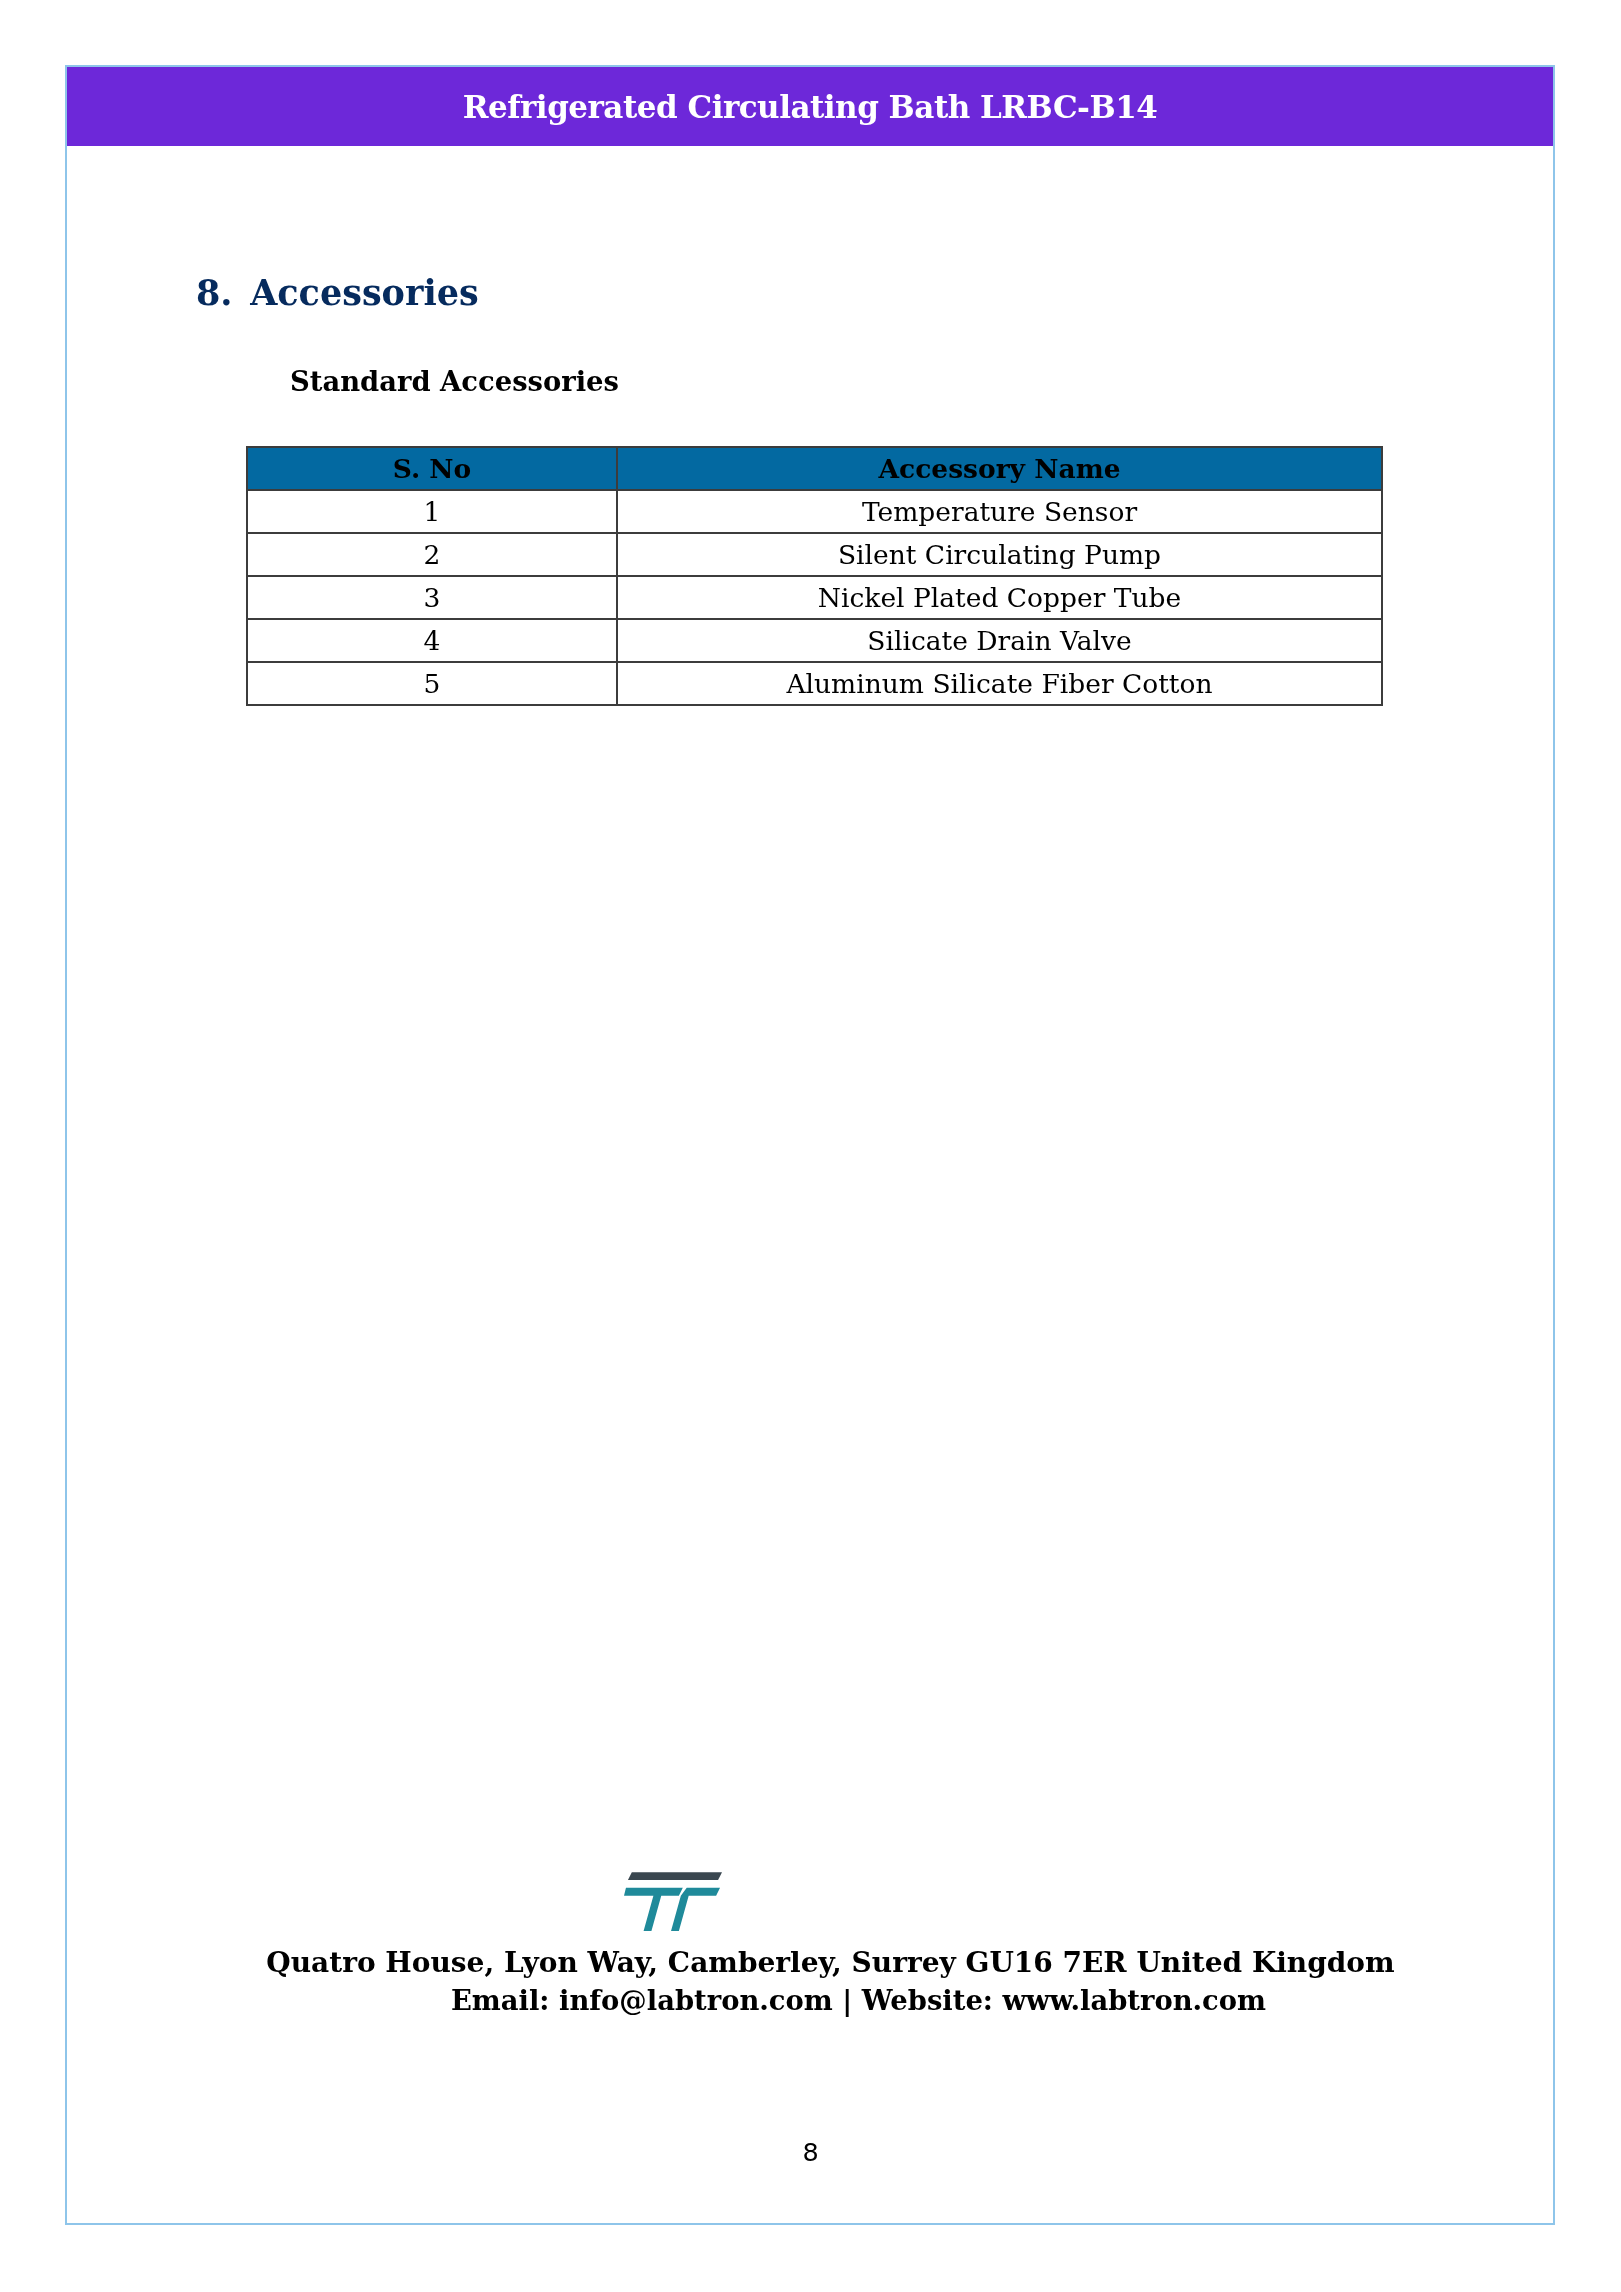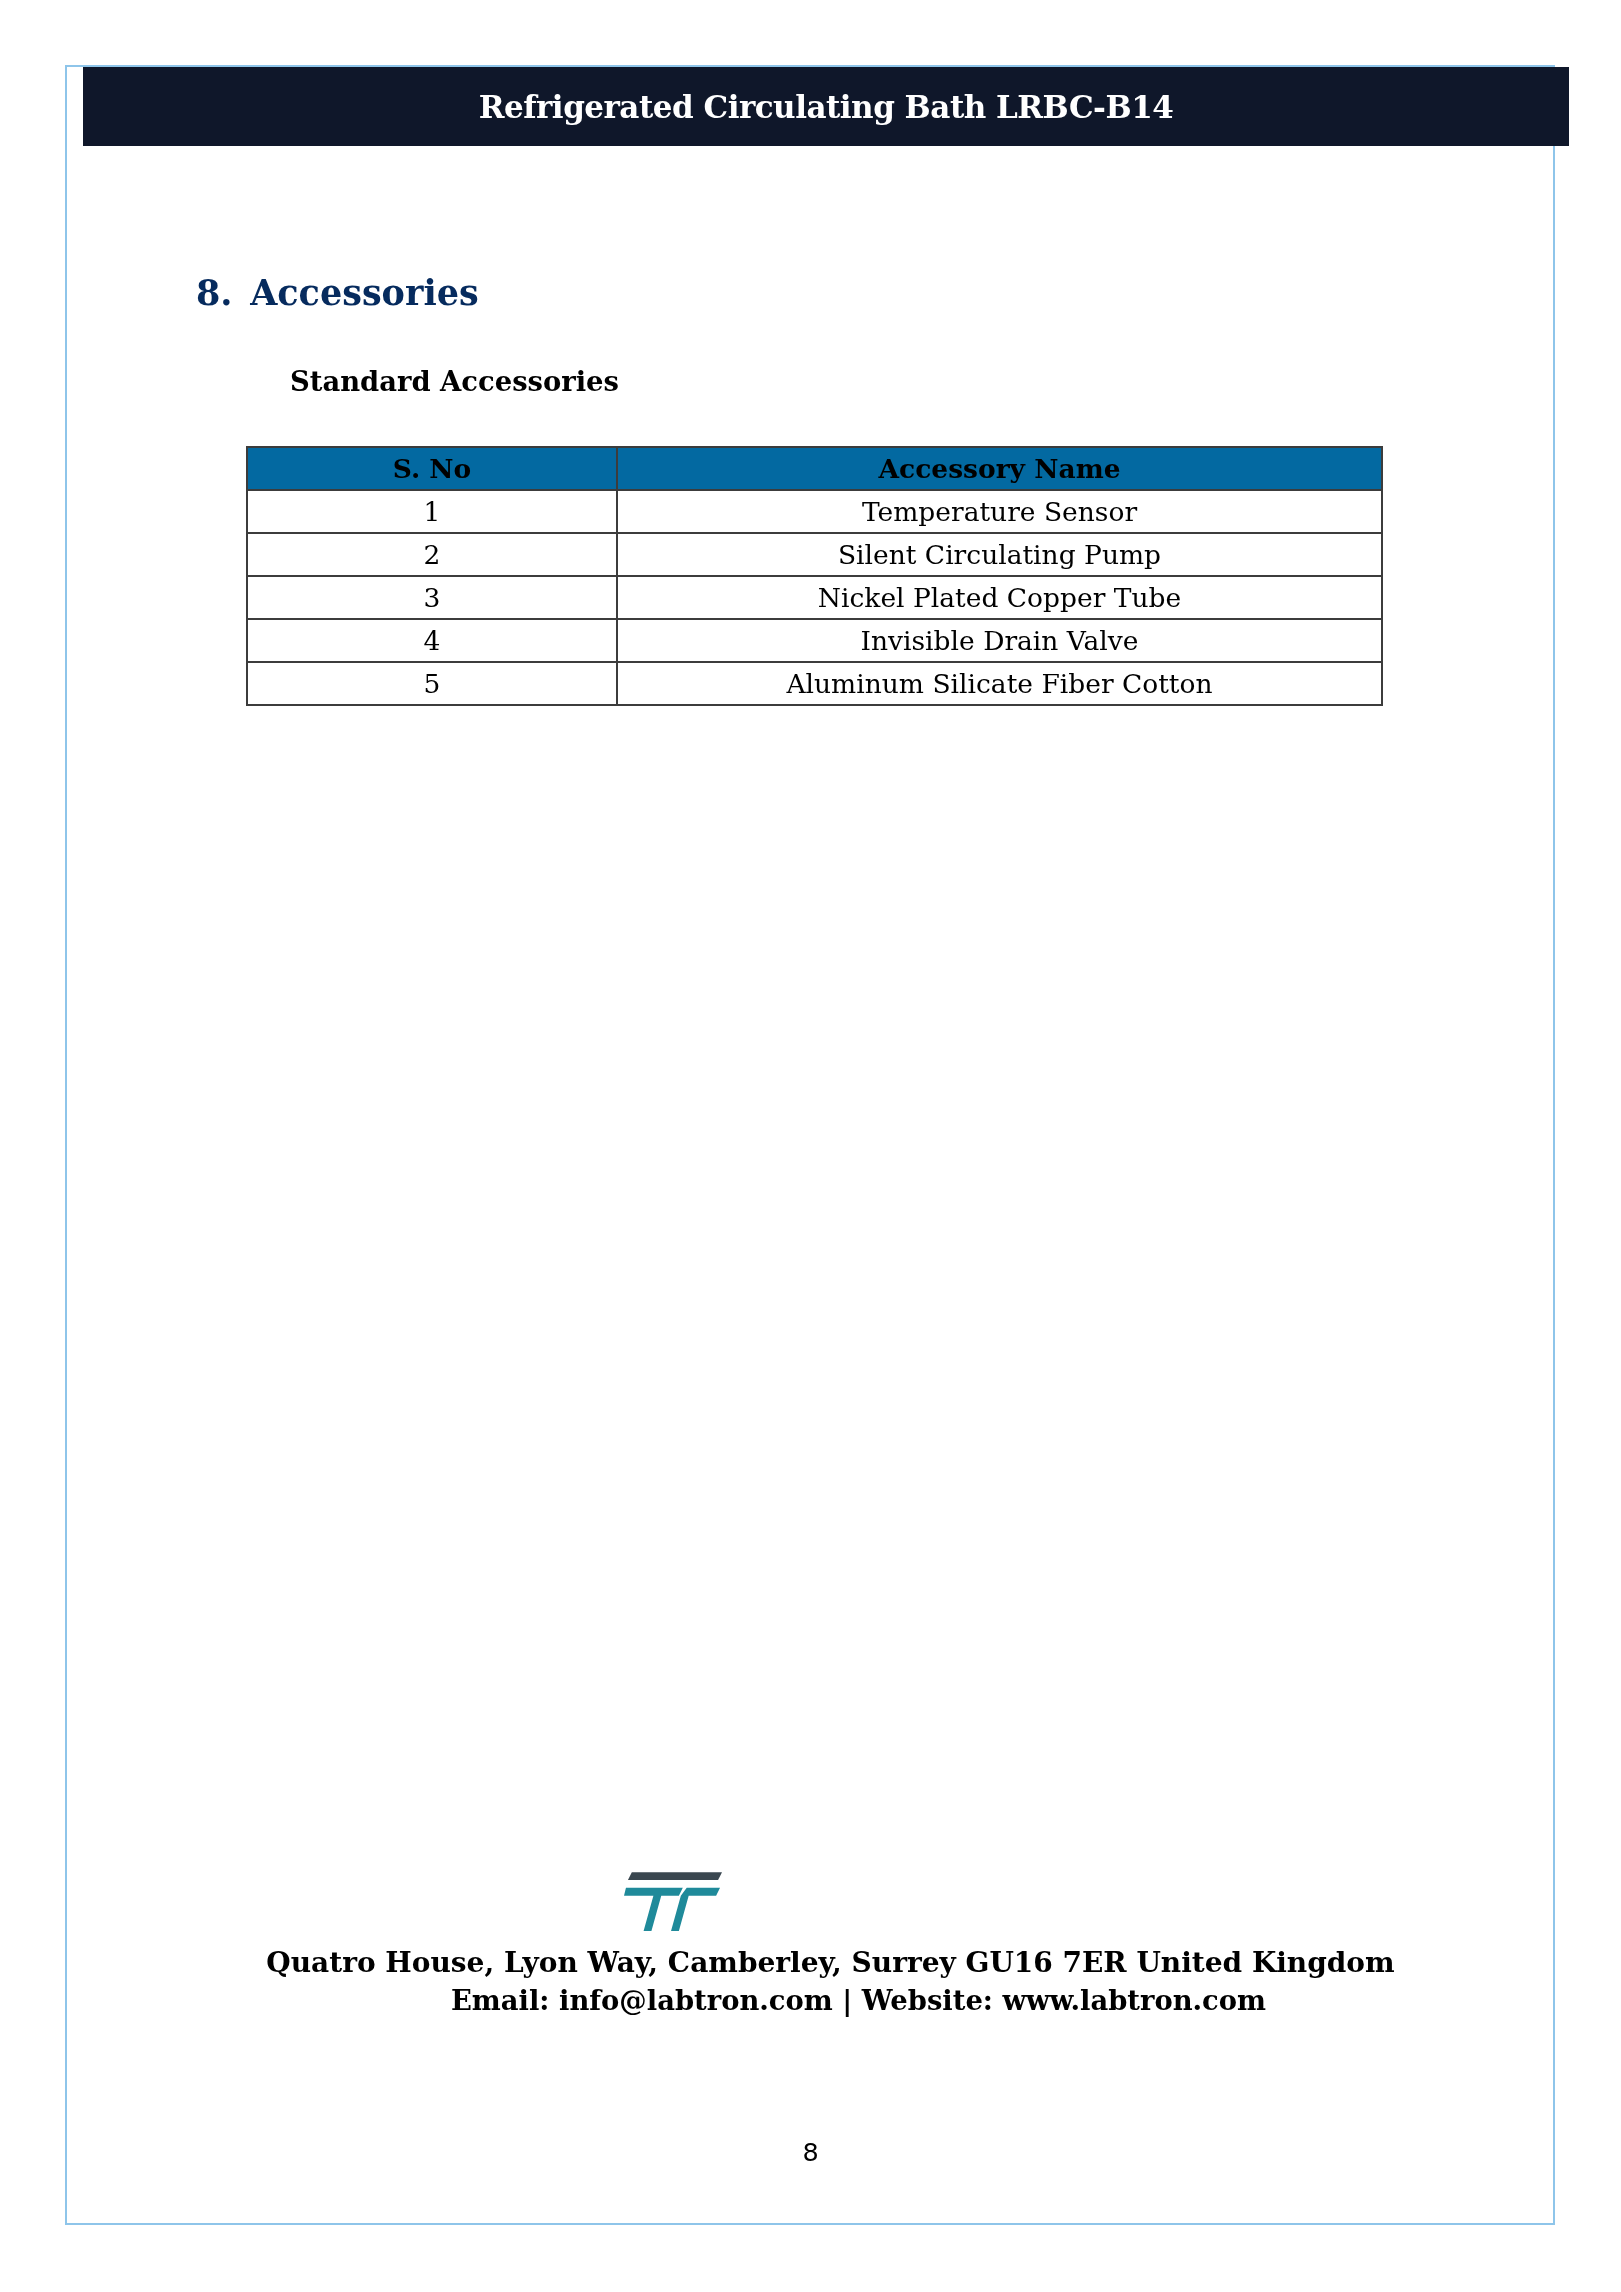--- a/index.html
+++ b/index.html
@@ -1,21 +1,21 @@
 <!DOCTYPE html>
 <html><head>
 <meta charset="utf-8">
 <style>
   html, body { margin: 0; padding: 0; background: #ffffff; }
   body { width: 1621px; height: 2293px; position: relative; overflow: hidden;
          font-family: "DejaVu Serif", "Liberation Serif", serif; color: #000; }
   .page-border { position: absolute; left: 65px; top: 65px; width: 1490px; height: 2160px;
                  border: 2px solid #8ec5ea; box-sizing: border-box; }
   .header-band { position: absolute; left: 67px; top: 67px; width: 1486px; height: 79px;
-                 background: #0f172a; display: flex; align-items: center; justify-content: center; margin-left: 16px; }
+                 background: #6d28d9; display: flex; align-items: center; justify-content: center; }
   .header-title { color: #ffffff; font-weight: bold; font-size: 31px; letter-spacing: -0.5px; }
   .section-heading { position: absolute; left: 196px; top: 272px; font-size: 35px; font-weight: bold;
                      color: #062b5e; display: flex; gap: 17.6px; }
   .sub-heading { position: absolute; left: 246px; top: 365px; font-size: 27.4px; font-weight: bold; margin-left: 44px; }
   table.acc { position: absolute; left: 246px; top: 446px; width: 1137px; border-collapse: collapse;
               font-size: 26.5px; }
   table.acc th, table.acc td { border: 2px solid #3c3c3c; height: 41px; padding: 0; text-align: center;
                                font-weight: normal; }
   table.acc th { background: #0369a1; font-weight: bold; }
   table.acc .c1 { width: 368px; }
@@ -62,21 +62,21 @@
     <tr>
       <td>2</td>
       <td>Silent Circulating Pump</td>
     </tr>
     <tr>
       <td>3</td>
       <td>Nickel Plated Copper Tube</td>
     </tr>
     <tr>
       <td>4</td>
-      <td>Invisible Drain Valve</td>
+      <td>Silicate Drain Valve</td>
     </tr>
     <tr>
       <td>5</td>
       <td>Aluminum Silicate Fiber Cotton</td>
     </tr>
   </tbody>
 </table>
 
 <div class="logo">
   <svg width="98" height="69" viewBox="0 0 100 70" style="position:absolute;left:0;top:0;">

